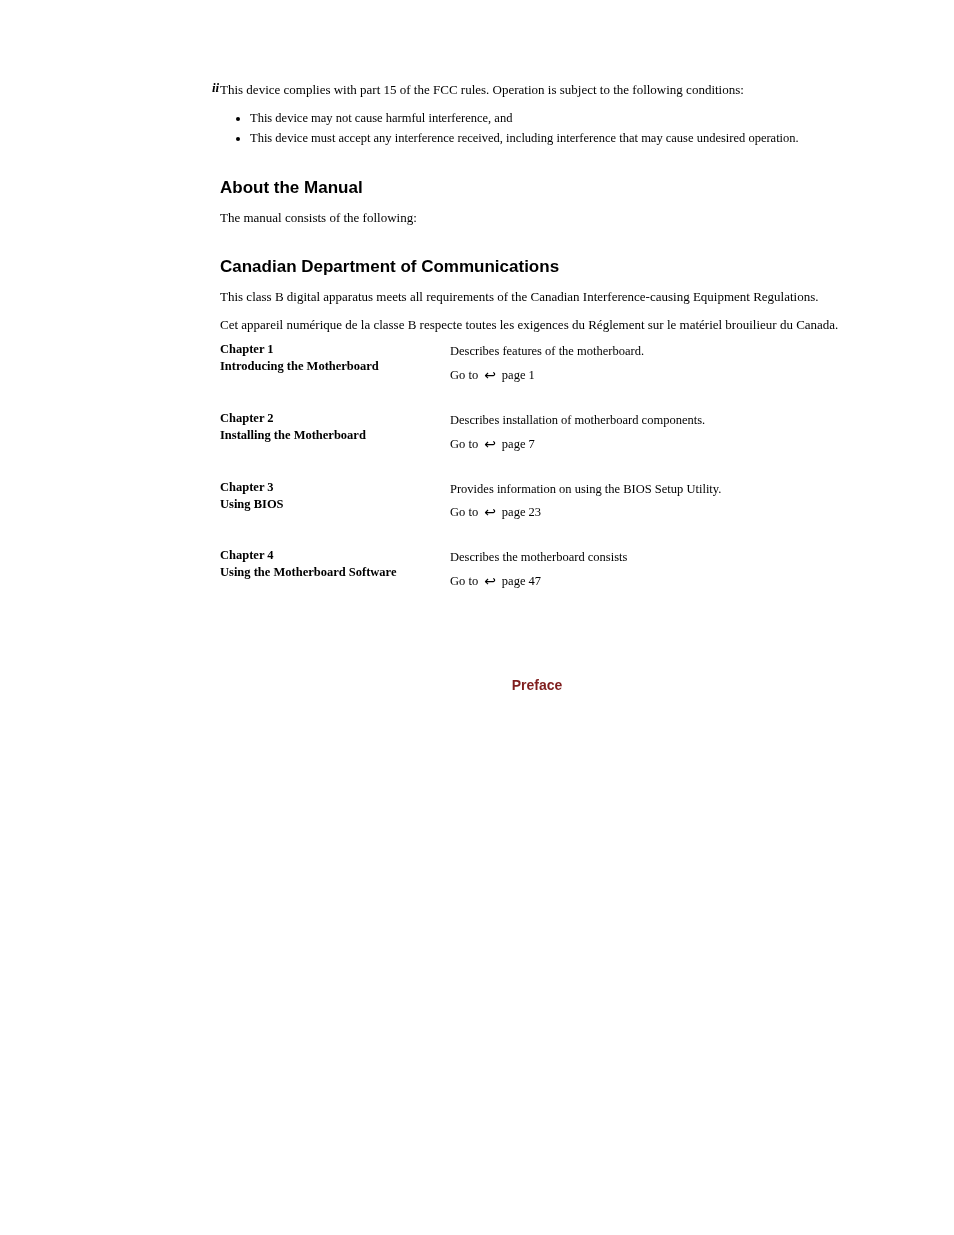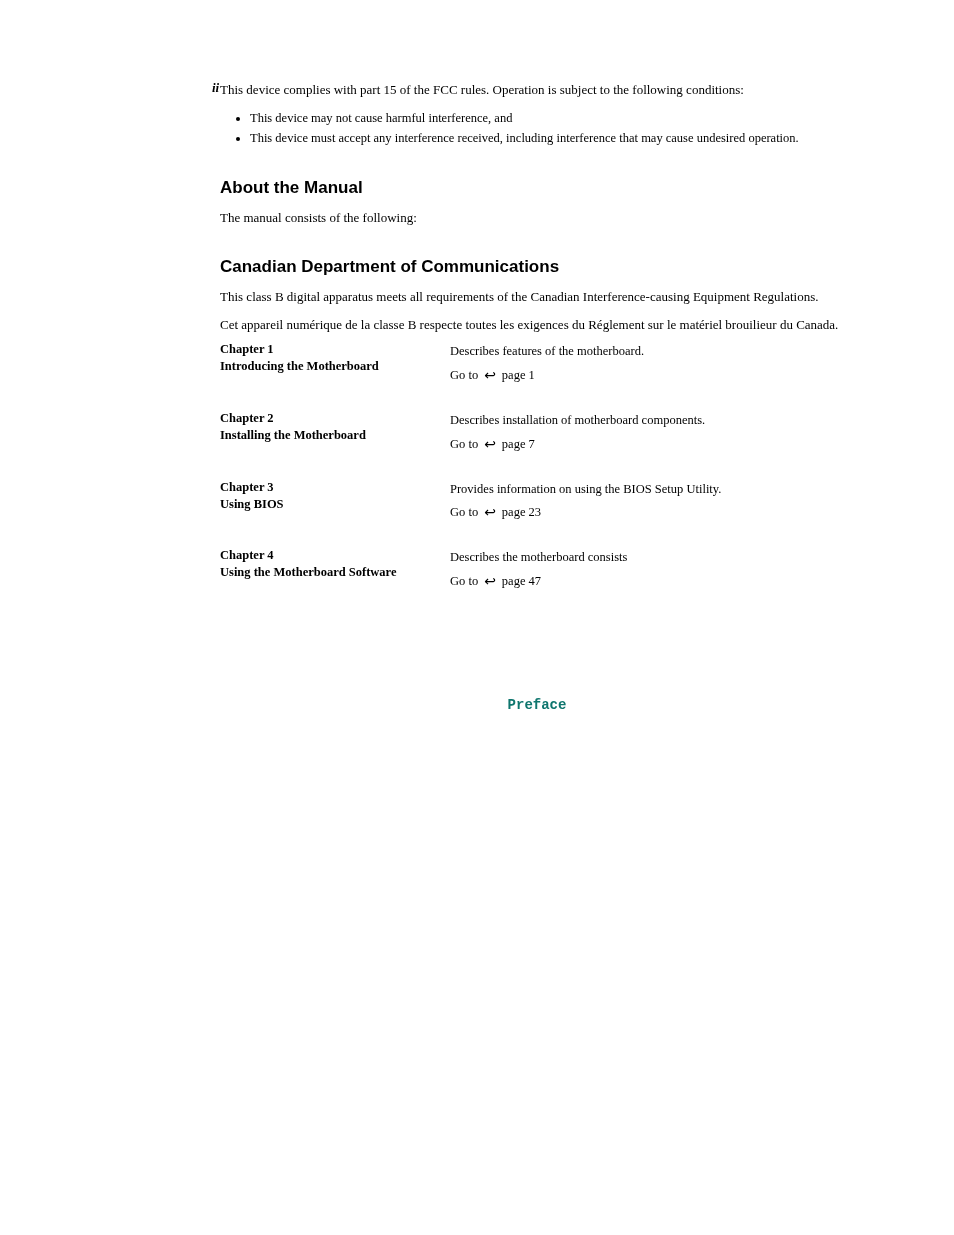--- a/index.html
+++ b/index.html
@@ -103,25 +103,25 @@
     }
 
     .goto-arrow {
       display: inline-block;
       margin: 0 6px;
       font-size: 14px;
     }
 
     .preface-footer {
       text-align: center;
-      margin-top: 100px;
-      font-family: Liberation Mono, monospace;
+      margin-top: 80px;
+      font-family: Liberation Sans, sans-serif;
       font-size: 14px;
       font-weight: bold;
-      color: #0f766e;
+      color: #7f1d1d;
     }
   </style>
 </head>
 <body>
 
 <div class="page">
 
   <div class="page-number">ii</div>
 
   <div class="section">

